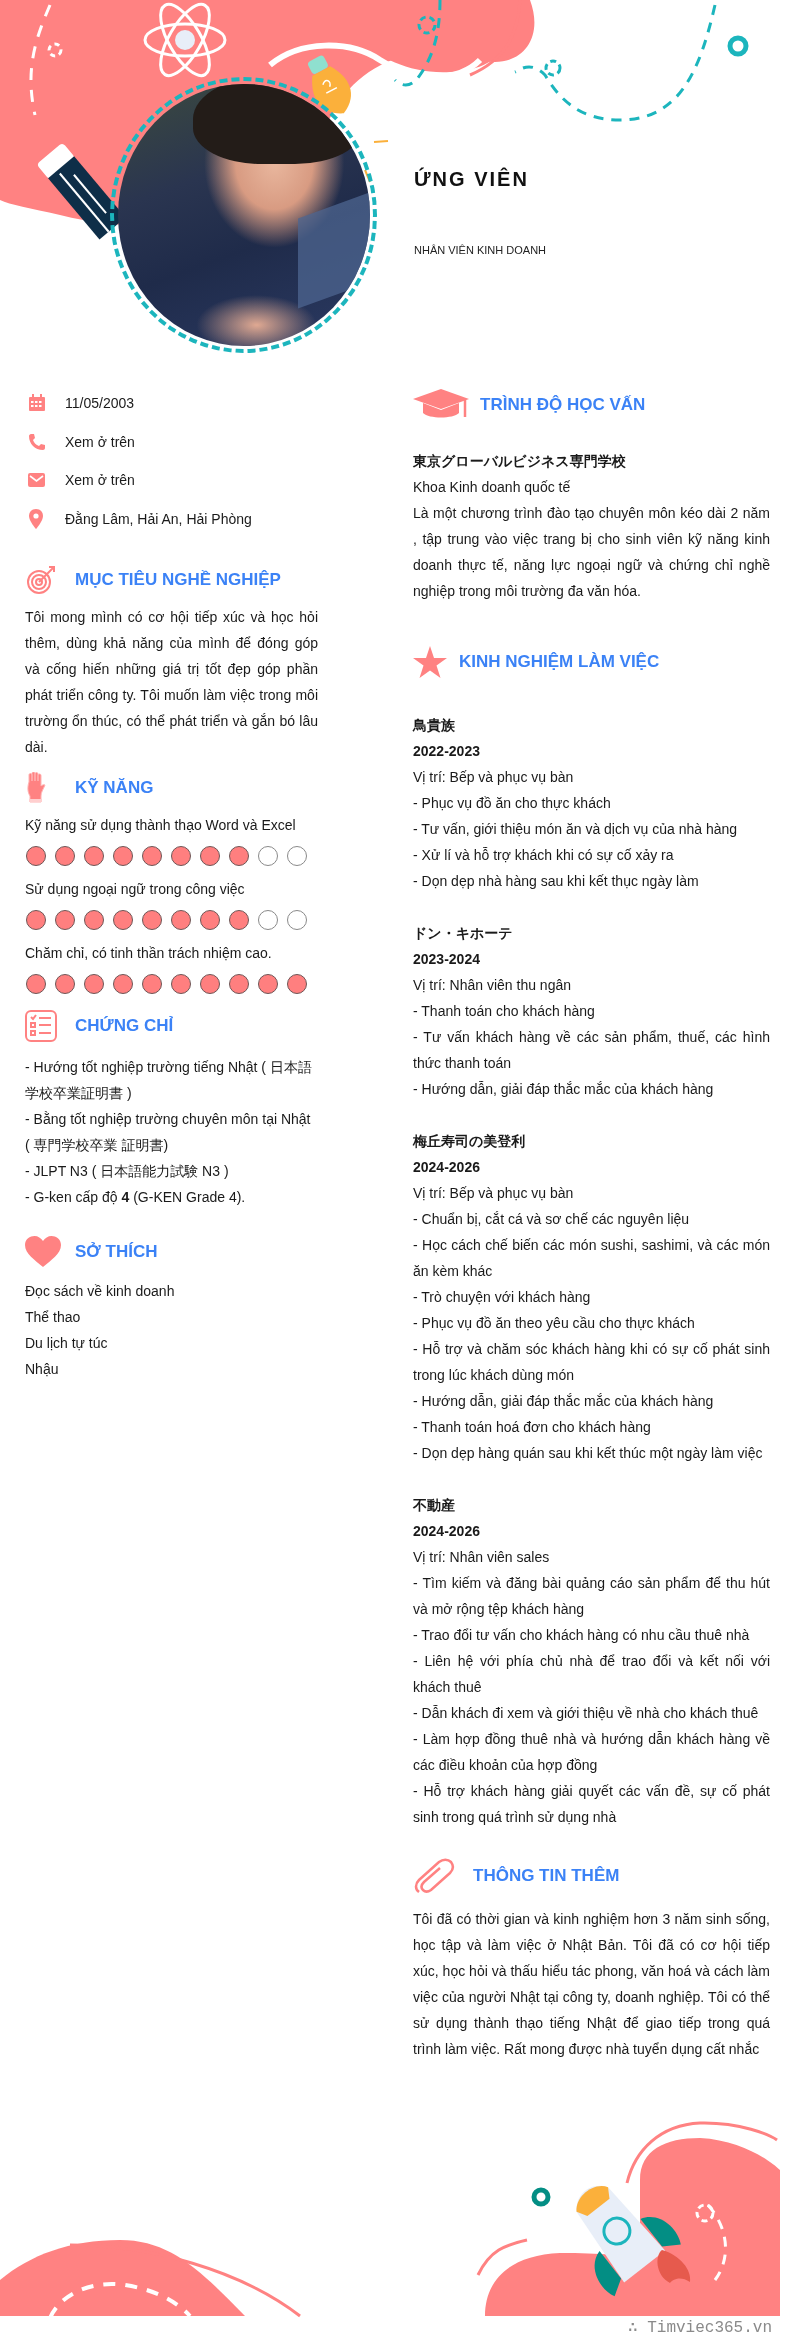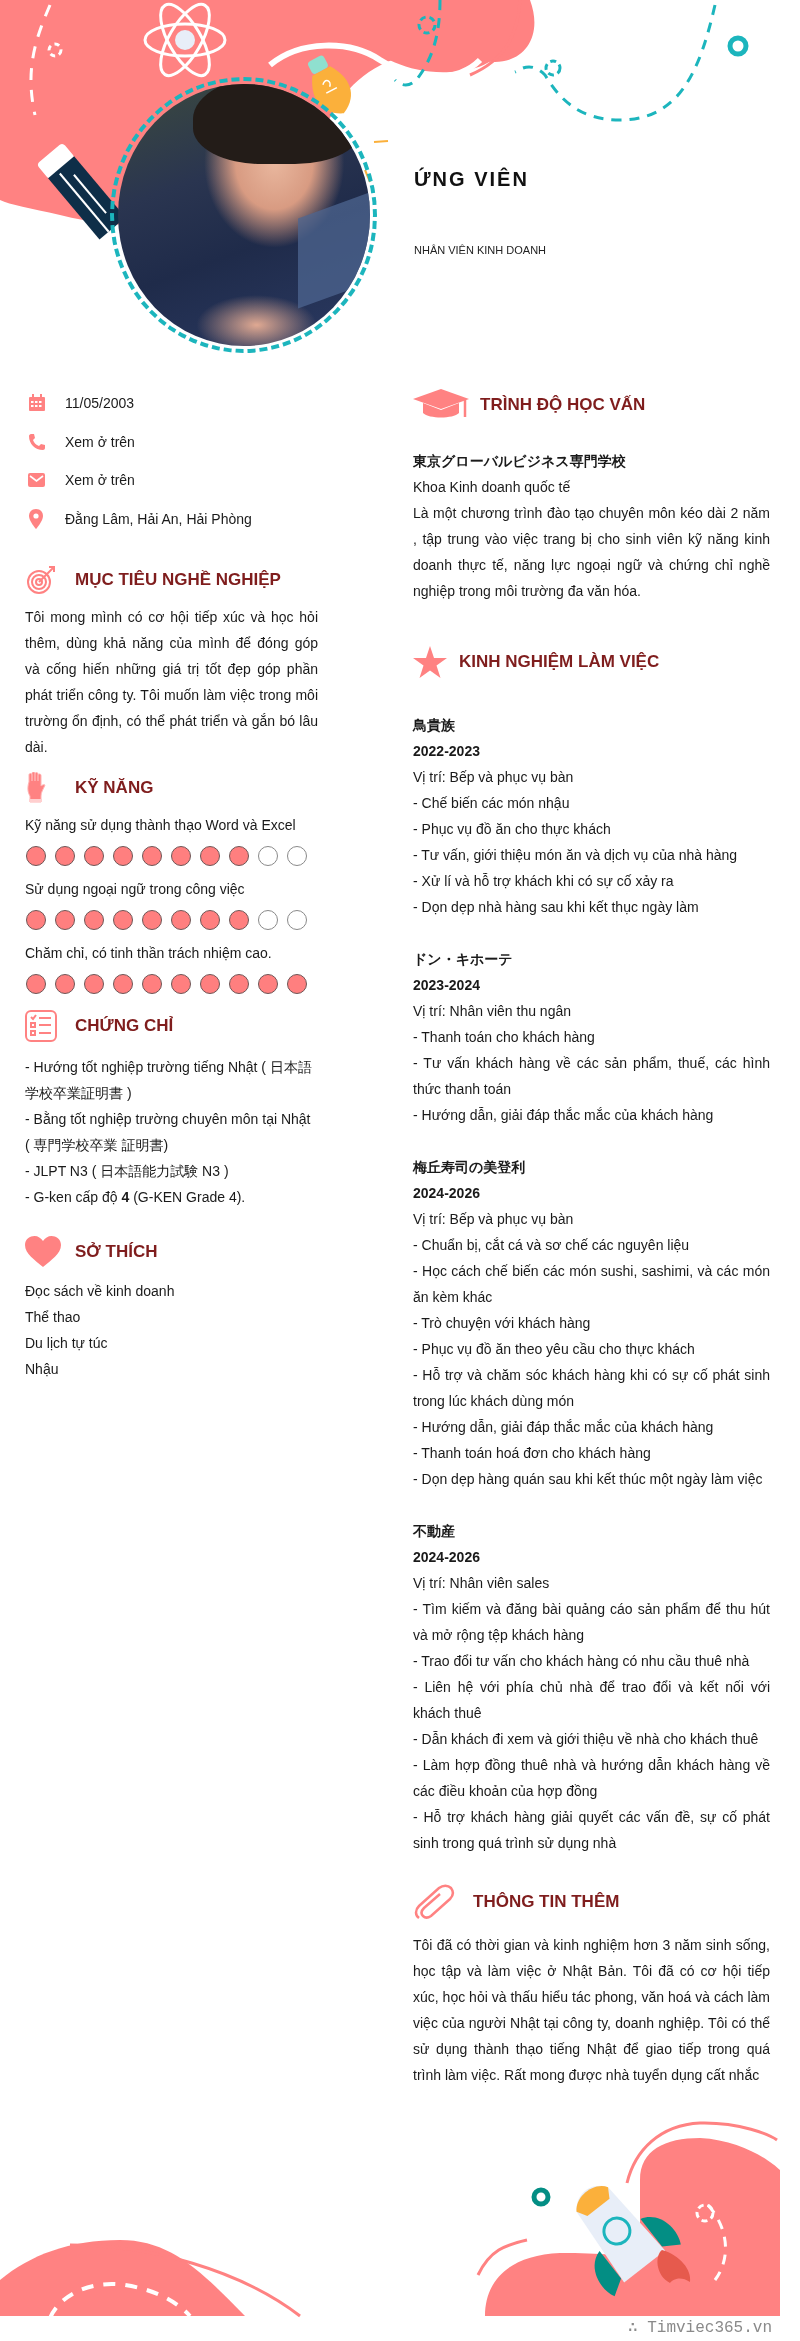--- a/index.html
+++ b/index.html
@@ -23,21 +23,21 @@
 
     .left { position: absolute; left: 25px; top: 384px; width: 293px; font-size: 14px; }
     .right { position: absolute; left: 413px; top: 382px; width: 357px; font-size: 14px; }
 
     .info-row { display: flex; align-items: center; height: 38.5px; }
     .info-row .ic { width: 40px; height: 20px; display: flex; align-items: center; padding-left: 3px; }
     .info-row .txt { padding-left: 0; }
 
     .sec-head { display: flex; align-items: center; height: 40px; }
     .sec-head .ic { width: 50px; display: flex; align-items: center; }
-    .sec-head .ttl { font-size: 17px; font-weight: bold; color: #7f1d1d; }
+    .sec-head .ttl { font-size: 17px; font-weight: bold; color: #3b82f6; }
 
     .para { line-height: 26px; text-align: justify; }
     .skill-label { line-height: 22px; margin-top: 6px; }
     .dots { display: flex; gap: 9px; margin: 10px 0 12px 1px; }
     .dot { width: 20px; height: 20px; border-radius: 50%; border: 1.5px solid #6e5757; background: #ff7f7f; }
     .dot.empty { background: #fff; border-color: #8a8a8a; }
 
     .line { line-height: 26px; }
     .job { margin-bottom: 26px; }
     .job .company { font-weight: bold; line-height: 26px; }
@@ -171,21 +171,21 @@
         <svg width="32" height="32" viewBox="0 0 32 32" fill="none" stroke="#ff8282" stroke-width="2">
             <circle cx="14" cy="18" r="11"></circle>
             <circle cx="14" cy="18" r="7"></circle>
             <circle cx="14" cy="18" r="3"></circle>
             <line x1="14" y1="18" x2="29" y2="3"></line>
             <path d="M24 3 L29 3 L29 8"></path>
           </svg>
       </span>
       <span class="ttl">MỤC TIÊU NGHỀ NGHIỆP</span>
     </div>
-    <p class="para" style="margin-top:4px;">Tôi mong mình có cơ hội tiếp xúc và học hỏi thêm, dùng khả năng của mình để đóng góp và cống hiến những giá trị tốt đẹp góp phần phát triển công ty. Tôi muốn làm việc trong môi trường ổn định, có thể phát triển và gắn bó lâu dài.</p>
+    <p class="para" style="margin-top:4px;">Tôi mong mình có cơ hội tiếp xúc và học hỏi thêm, dùng khả năng của mình để đóng góp và cống hiến những giá trị tốt đẹp góp phần phát triển công ty. Tôi muốn làm việc trong môi trường ổn thúc, có thể phát triển và gắn bó lâu dài.</p>
   </div>
 
   <div style="margin-top:8px;">
     <div class="sec-head">
       <span class="ic">
         <svg width="26" height="32" viewBox="0 0 26 32">
             <path d="M4 10 V3 C4 1 7 1 7 3 V9 V1.5 C7 -0.5 10 -0.5 10 1.5 V9 V2 C10 0 13 0 13 2 V9 V3.5 C13 1.5 16 1.5 16 3.5 V14 C16 14 18 12 20 13 C18 18 16 20 16 24 V30 H5 V24 C3 21 2 16 4 10 Z" fill="#ff8282" stroke="#ffb4b4" stroke-width="1"></path>
             <rect x="4" y="27" width="13" height="3" fill="#ffcfcf"></rect>
           </svg>
       </span>
@@ -301,21 +301,20 @@
             <path d="M17 0 L21 12 H34 L23.5 19.5 L27.5 32 L17 24.5 L6.5 32 L10.5 19.5 L0 12 H13 Z" fill="#ff8282"></path>
           </svg>
       </span>
       <span class="ttl">KINH NGHIỆM LÀM VIỆC</span>
     </div>
     <div id="jobs-list" style="margin-top:30px;">
         <div class="job">
           <div class="company">鳥貴族</div>
           <div class="years">2022-2023</div>
           <div class="ln">Vị trí: Bếp và phục vụ bàn</div>
-          <div class="ln">- Chế biến các món nhậu</div>
           <div class="ln">- Phục vụ đồ ăn cho thực khách</div>
           <div class="ln">- Tư vấn, giới thiệu món ăn và dịch vụ của nhà hàng</div>
           <div class="ln">- Xử lí và hỗ trợ khách khi có sự cố xảy ra</div>
           <div class="ln">- Dọn dẹp nhà hàng sau khi kết thục ngày làm</div>
         </div>
         <div class="job">
           <div class="company">ドン・キホーテ</div>
           <div class="years">2023-2024</div>
           <div class="ln">Vị trí: Nhân viên thu ngân</div>
           <div class="ln">- Thanh toán cho khách hàng</div>

